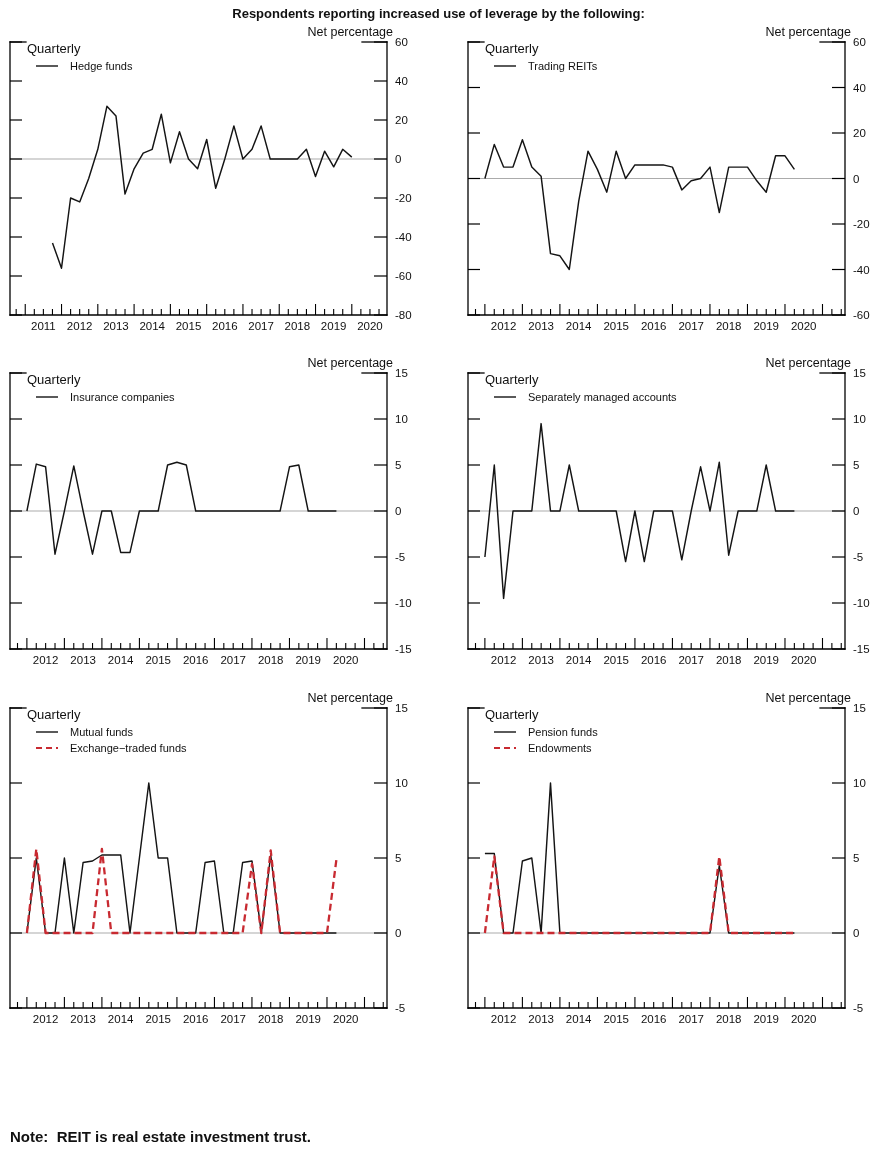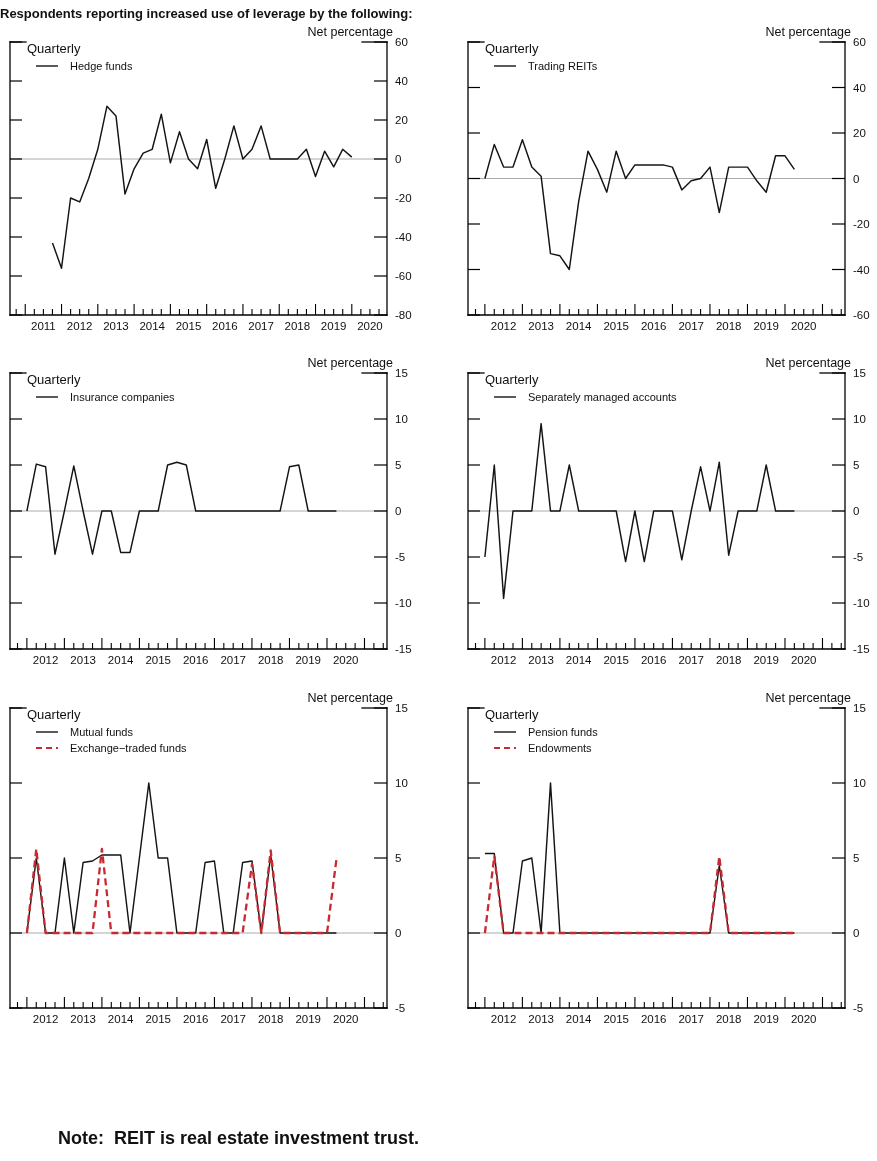--- a/index.html
+++ b/index.html
@@ -1,21 +1,21 @@
 <!DOCTYPE html>
 <html><head>
 <meta charset="utf-8">
 <style>
   html,body{margin:0;padding:0;background:#ffffff;}
   .canvas{position:relative;width:877px;height:1161px;background:#ffffff;
           font-family:"Liberation Sans", sans-serif;overflow:hidden;}
-  .title{position:absolute;top:6px;left:0;width:877px;text-align:left;
+  .title{position:absolute;top:6px;left:0;width:877px;text-align:center;
          font-size:13px;font-weight:bold;color:#111;}
-  .note{position:absolute;top:1128px;left:10px;font-size:18px;font-weight:bold;
-        color:#111;white-space:pre;margin-left:48px;}
+  .note{position:absolute;top:1128px;left:10px;font-size:15px;font-weight:bold;
+        color:#111;white-space:pre;}
   svg{position:absolute;top:0;left:0;}
   text{font-family:"Liberation Sans", sans-serif;fill:#111;}
 </style>
 </head>
 <body>
 
 <div class="canvas">
   <div class="title">Respondents reporting increased use of leverage by the following:</div>
   <svg id="chart-svg" width="877" height="1161" viewBox="0 0 877 1161">
       <g>

